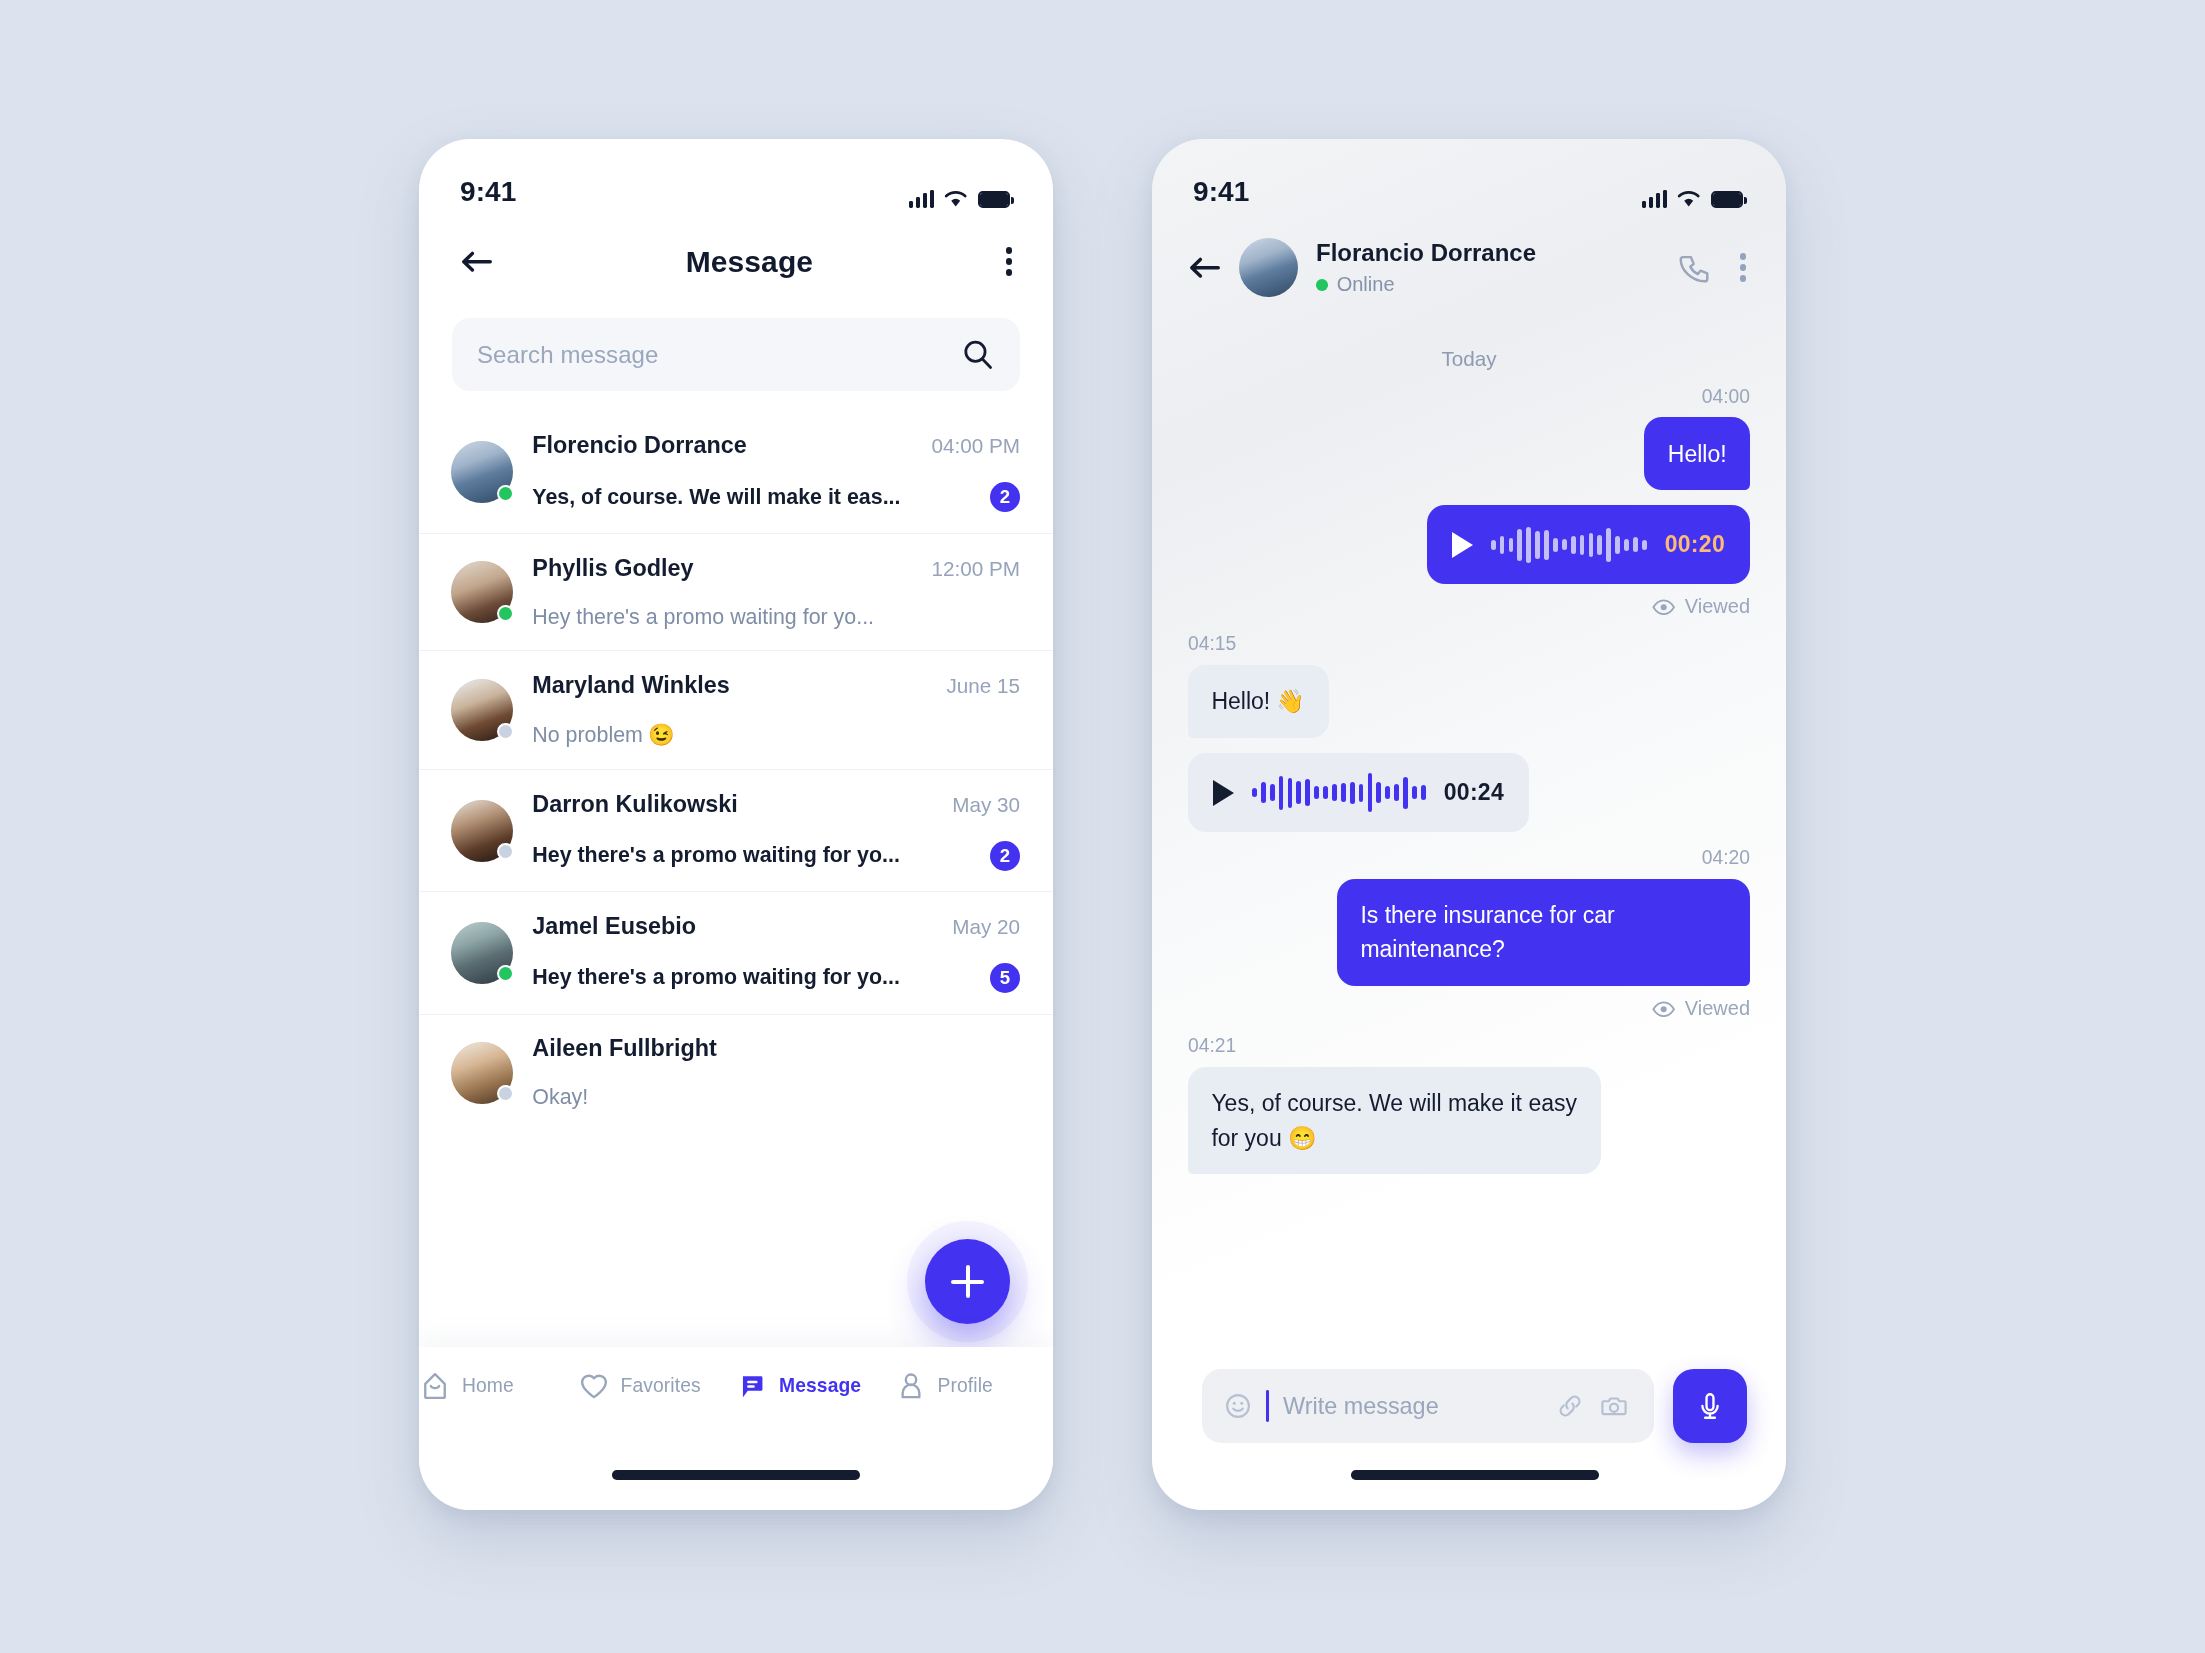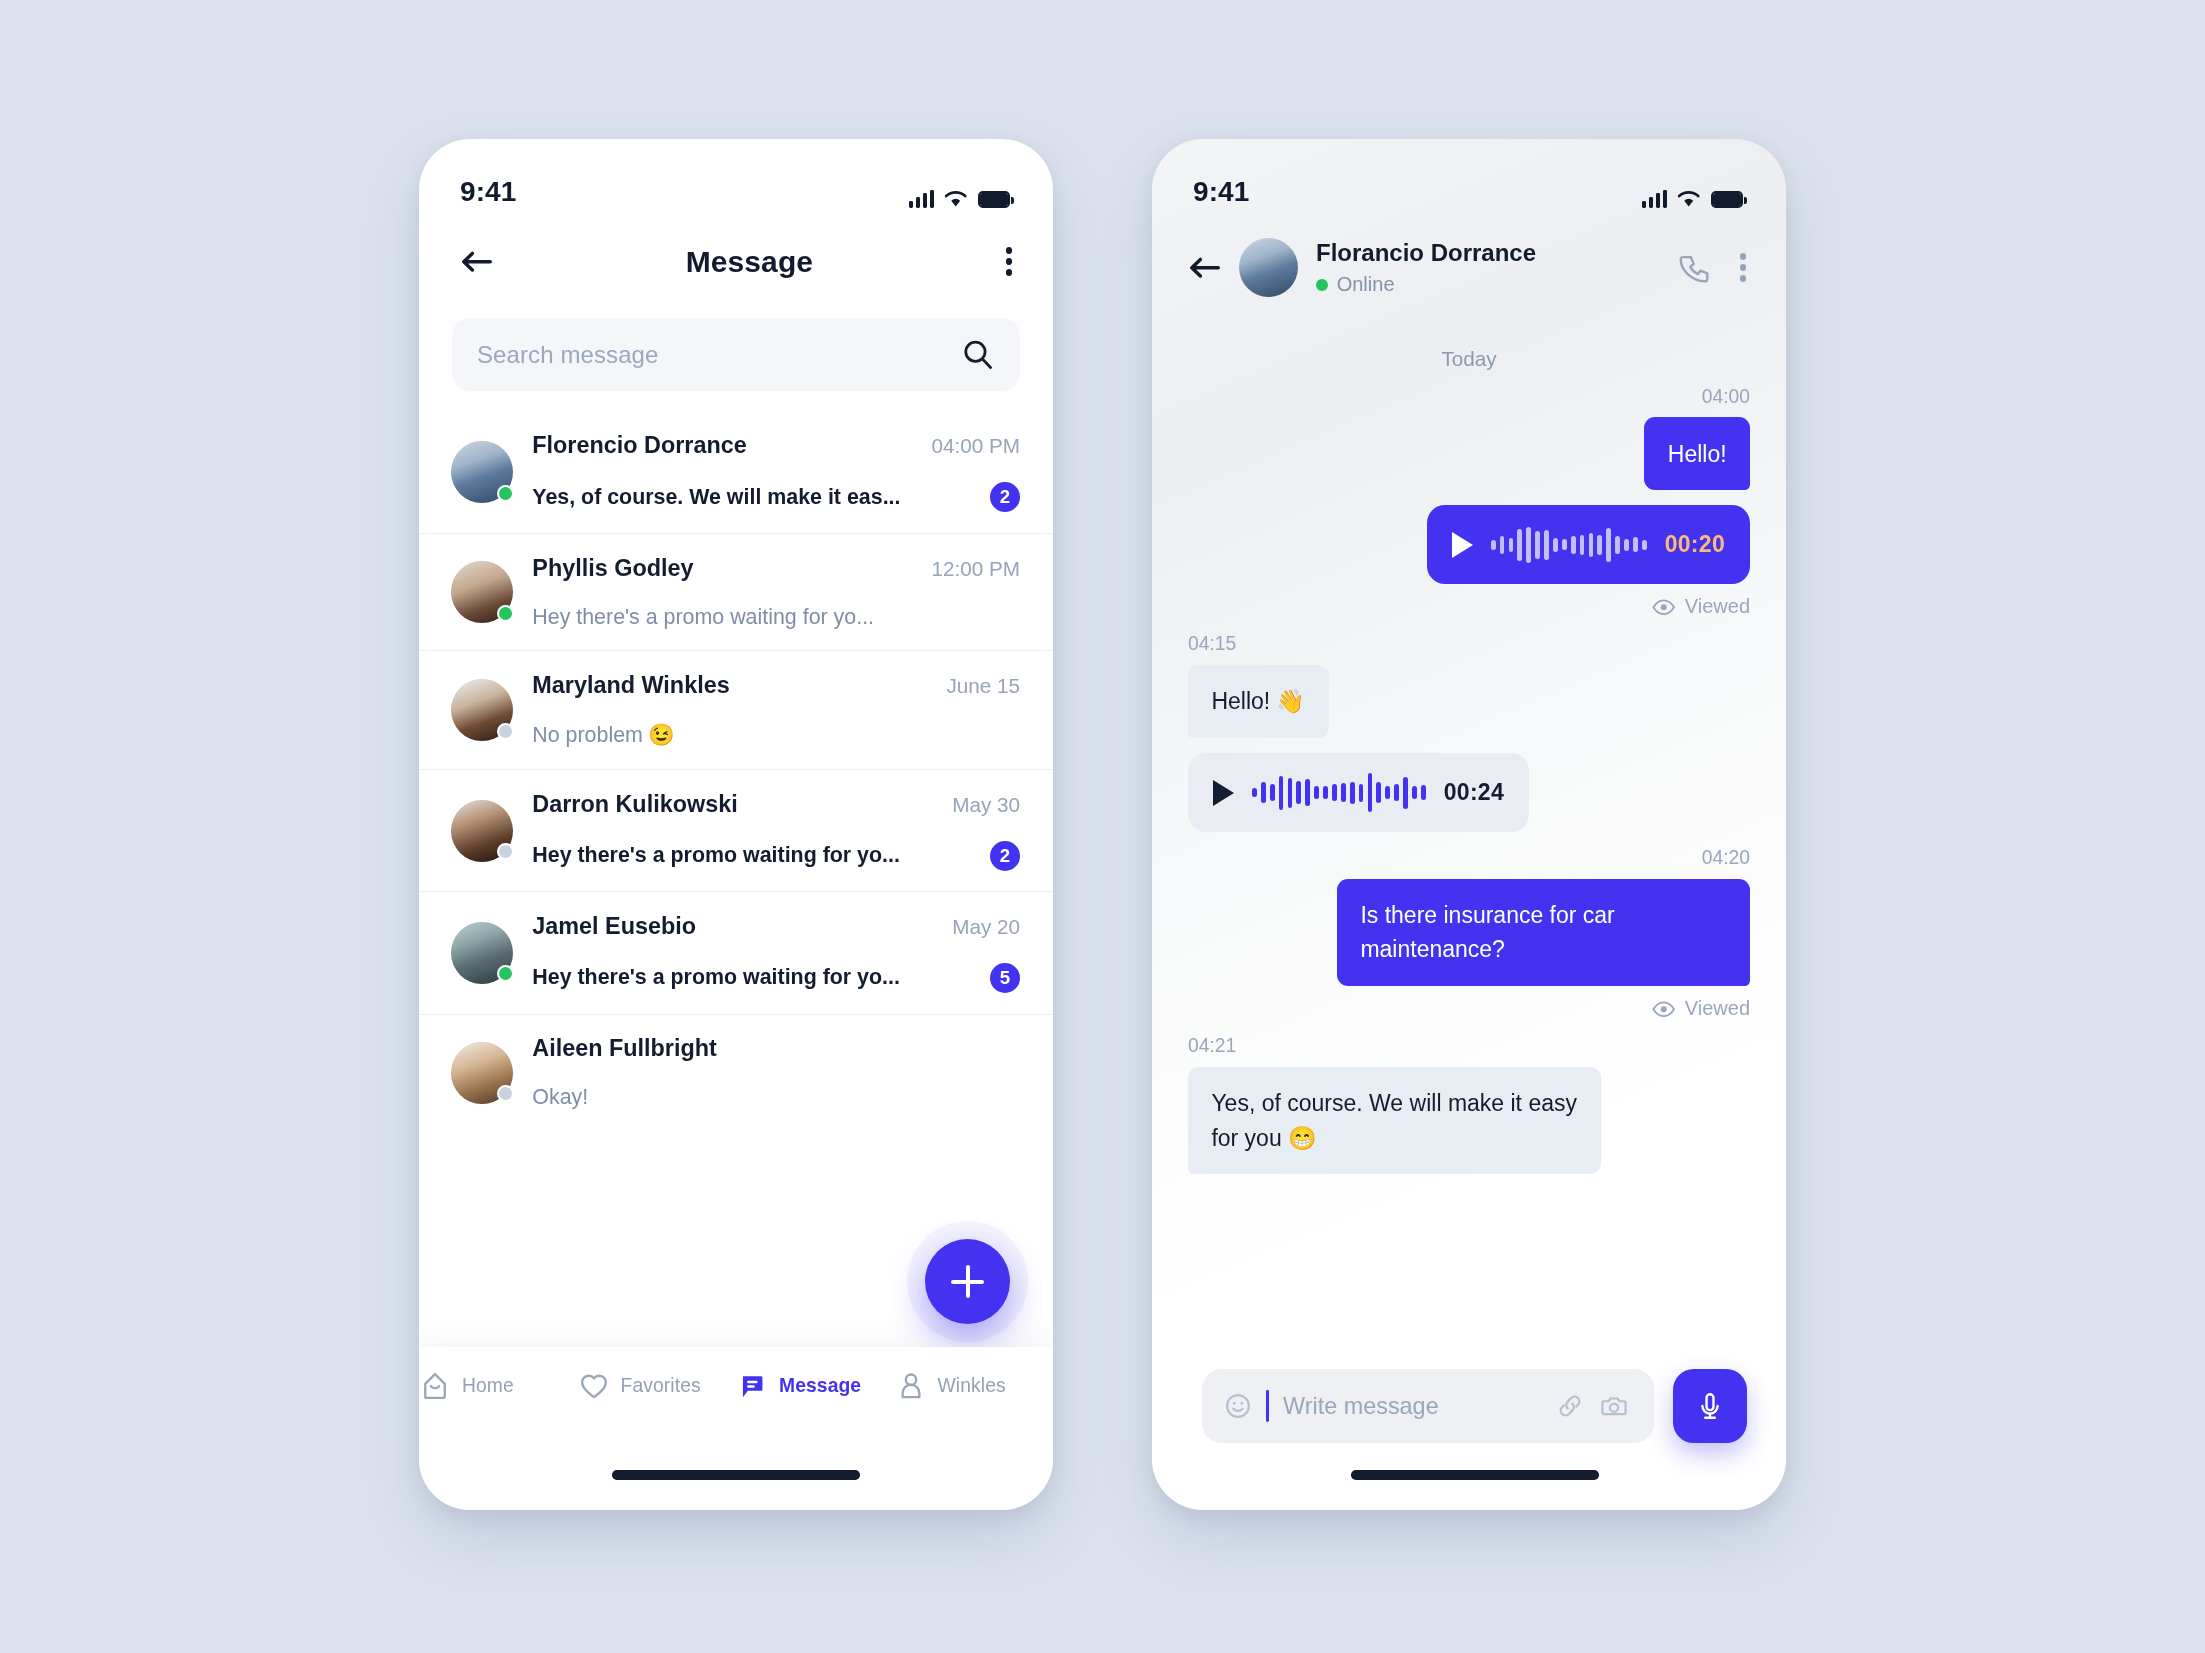--- a/index.html
+++ b/index.html
@@ -172,21 +172,21 @@
     overflow: hidden;
   }
   .day-sep { text-align: center; font-size: 20.7px; color: #8d9ab1; margin: 12.4px 0 15px; }
   .msg-block { margin-bottom: 15px; }
   .msg-block.out { text-align: right; }
   .msg-block.in  { text-align: left; }
   .msg-time { font-size: 19.3px; color: #9aa6bc; margin-bottom: 9.6px; }
   .bubble {
     display: inline-block; max-width: 413px; text-align: left;
     padding: 19.3px 23.4px; font-size: 23px; line-height: 1.5;
-    border-radius: 11px;
+    border-radius: 18px;
   }
   .bubble.out { background: #4333f0; color: #ffffff; border-bottom-right-radius: 5.5px; }
   .bubble.in  { background: #e8ecf3; color: #141c30; border-bottom-left-radius: 5.5px; }
   .viewed {
     display: flex; align-items: center; justify-content: flex-end; gap: 9.6px;
     margin-top: 11px; font-size: 20px; color: #9aa6bc;
   }
 
   
   .voice {
@@ -408,21 +408,21 @@
         </span>
         <span class="nav-label">Message</span>
       </div>
       <div class="nav-item">
         <span>
           <svg width="32" height="32" viewBox="0 0 46 46">
             <circle cx="23" cy="14" r="7.5" stroke="#9aa6bc" stroke-width="3.4" fill="none"></circle>
             <path d="M11 39 V33 a12 12 0 0 1 24 0 V39 Z" stroke="#9aa6bc" stroke-width="3.4" fill="none" stroke-linejoin="round"></path>
           </svg>
         </span>
-        <span class="nav-label">Winkles</span>
+        <span class="nav-label">Profile</span>
       </div>
       <div class="home-indicator"></div>
     </div>
   </div>
 
   <div class="phone" id="phone-right">
 
     <div class="statusbar">
       <div class="status-time">9:41</div>
       <div class="status-icons">

